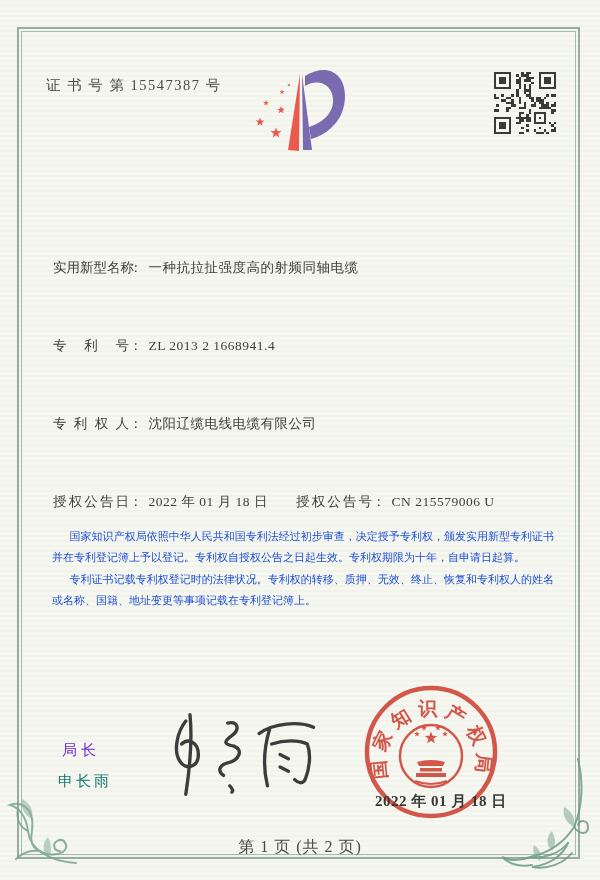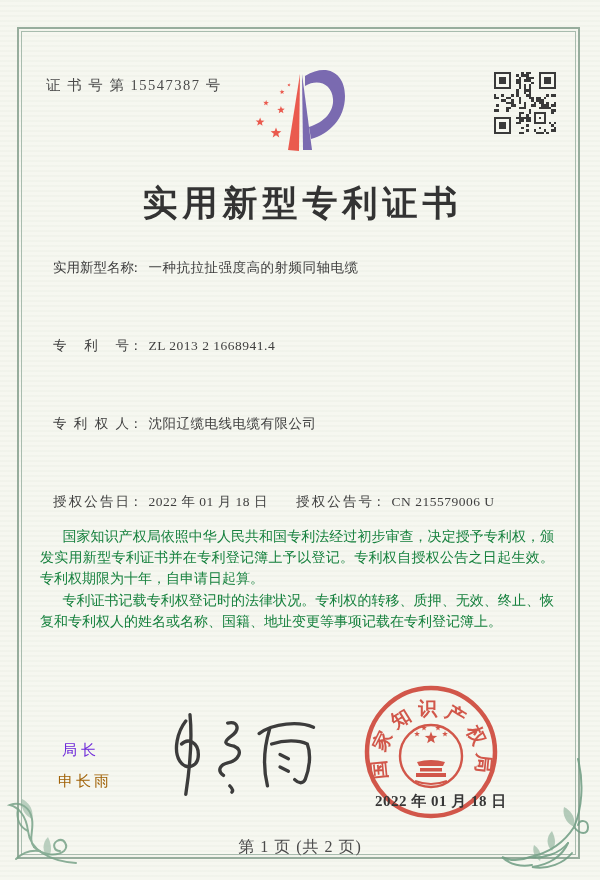--- a/index.html
+++ b/index.html
@@ -18,26 +18,26 @@
 
   .title{position:absolute;left:0;right:0;top:180px;text-align:center;font-size:35px;font-weight:600;
          letter-spacing:5px;text-indent:5px;color:#333;}
 
   .frow{position:absolute;left:53px;right:38px;font-size:13.5px;color:#3f3f3f;white-space:nowrap;}
   .flabel{display:inline-block;width:76px;text-align:justify;text-align-last:justify;vertical-align:top;}
   .fcolon{display:inline-block;margin-right:6px;}
   .fvalue{letter-spacing:.5px;}
   .fgroup2{position:absolute;left:243px;top:0;}
 
-  .paras{position:absolute;left:40px;right:46px;top:526px;font-size:14px;line-height:21px;
-         color:#15803d;text-align:justify;}
+  .paras{position:absolute;left:52px;right:46px;top:526px;font-size:11px;line-height:21px;
+         color:#1d4ed8;text-align:justify;}
   .paras p{margin:0 0 1px;text-indent:1.6em;}
 
   .director-title{position:absolute;left:62px;top:741px;font-size:15px;letter-spacing:4px;color:#6d28d9;}
-  .director-name{position:absolute;left:58px;top:772px;font-size:15px;letter-spacing:3px;color:#a16207;}
+  .director-name{position:absolute;left:58px;top:772px;font-size:15px;letter-spacing:3px;color:#0f766e;}
   .signature{position:absolute;left:146px;top:708px;width:178px;height:95px;}
 
   .seal{position:absolute;left:361px;top:682px;width:140px;height:140px;opacity:.9;mix-blend-mode:multiply;}
   .seal-date{position:absolute;left:375px;top:792px;font-size:15px;font-weight:600;letter-spacing:.5px;color:#373737;white-space:nowrap;}
 
   .footer{position:absolute;left:0;right:0;top:837px;text-align:center;font-size:16px;letter-spacing:1px;color:#4a4a4a;}
 
   .orn-left{position:absolute;left:6px;bottom:12px;width:75px;height:105px;}
   .orn-right{position:absolute;right:10px;bottom:8px;width:90px;height:115px;}
 </style>
@@ -208,21 +208,20 @@
         <rect x="24" y="23" width="1" height="1" fill="#3a3a3a"></rect>
         <rect x="10" y="24" width="1" height="1" fill="#3a3a3a"></rect>
         <rect x="11" y="24" width="1" height="1" fill="#3a3a3a"></rect>
         <rect x="17" y="24" width="1" height="1" fill="#3a3a3a"></rect>
         <rect x="18" y="24" width="1" height="1" fill="#3a3a3a"></rect>
         <rect x="19" y="24" width="1" height="1" fill="#3a3a3a"></rect>
         <rect x="21" y="24" width="1" height="1" fill="#3a3a3a"></rect>
       </svg>
   </div>
 
-  <div class="title">实用新型专利证书</div>
 
   <div class="frow" style="top:259px">
     <span class="flabel">实用新型名称</span><span class="fcolon">：</span><span class="fvalue">一种抗拉扯强度高的射频同轴电缆</span>
   </div>
   <div class="frow" style="top:337px">
     <span class="flabel">专利号</span><span class="fcolon">：</span><span class="fvalue">ZL 2013 2 1668941.4</span>
   </div>
   <div class="frow" style="top:415px">
     <span class="flabel">专利权人</span><span class="fcolon">：</span><span class="fvalue">沈阳辽缆电线电缆有限公司</span>
   </div>

